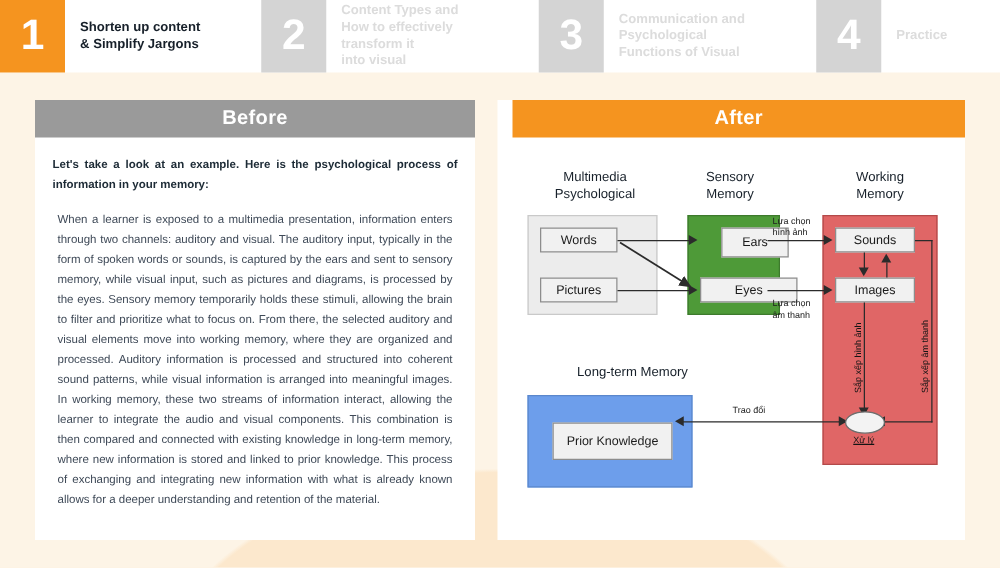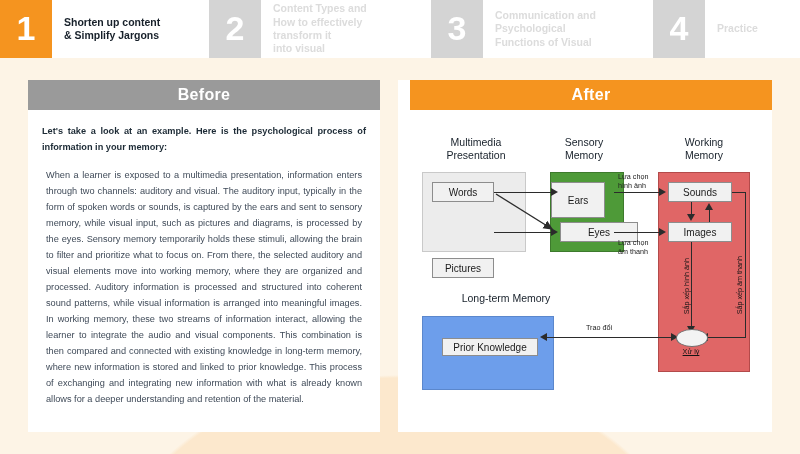--- a/index.html
+++ b/index.html
@@ -143,39 +143,39 @@
     <p class="before-para">When a learner is exposed to a multimedia presentation, information enters through two channels: auditory and visual. The auditory input, typically in the form of spoken words or sounds, is captured by the ears and sent to sensory memory, while visual input, such as pictures and diagrams, is processed by the eyes. Sensory memory temporarily holds these stimuli, allowing the brain to filter and prioritize what to focus on. From there, the selected auditory and visual elements move into working memory, where they are organized and processed. Auditory information is processed and structured into coherent sound patterns, while visual information is arranged into meaningful images. In working memory, these two streams of information interact, allowing the learner to integrate the audio and visual components. This combination is then compared and connected with existing knowledge in long-term memory, where new information is stored and linked to prior knowledge. This process of exchanging and integrating new information with what is already known allows for a deeper understanding and retention of the material.</p>
   </div>
 </div>
 
 <div class="panel panel-after">
   <div class="panel-title title-after">After</div>
 
   <div class="diagram">
 
     <div class="grp-title" style="left:10px;top:26px;width:112px;">Multimedia
-Presentation</div>
+Psychological</div>
     <div class="grp-title" style="left:128px;top:26px;width:92px;">Sensory
 Memory</div>
     <div class="grp-title" style="left:248px;top:26px;width:92px;">Working
 Memory</div>
     <div class="grp-title" style="left:26px;top:182px;width:140px;">Long-term Memory</div>
 
     <div class="region region-mm" style="left:12px;top:62px;width:104px;height:80px;"></div>
     <div class="region region-sm" style="left:140px;top:62px;width:74px;height:80px;"></div>
     <div class="region region-wm" style="left:248px;top:62px;width:92px;height:200px;"></div>
     <div class="region region-lt" style="left:12px;top:206px;width:132px;height:74px;"></div>
 
     <div class="node" style="left:22px;top:72px;width:62px;height:20px;">Words</div>
-    <div class="node" style="left:22px;top:112px;width:62px;height:20px;margin-top:36px;">Pictures</div>
-    <div class="node" style="left:141px;top:72px;width:54px;height:36px;">Ears</div>
+    <div class="node" style="left:22px;top:112px;width:62px;height:20px;">Pictures</div>
+    <div class="node" style="left:167px;top:72px;width:54px;height:24px;">Ears</div>
     <div class="node" style="left:150px;top:112px;width:78px;height:20px;">Eyes</div>
     <div class="node" style="left:258px;top:72px;width:64px;height:20px;">Sounds</div>
     <div class="node" style="left:258px;top:112px;width:64px;height:20px;">Images</div>
-    <div class="node" style="left:32px;top:228px;width:96px;height:18px;">Prior Knowledge</div>
+    <div class="node" style="left:32px;top:228px;width:96px;height:30px;">Prior Knowledge</div>
 
     <div class="conn h" style="left:84px;top:81.5px;width:58px;"></div>
     <div class="arrow r" style="left:141px;top:77.5px;"></div>
 
     <div class="conn h" style="left:84px;top:121.5px;width:58px;"></div>
     <div class="arrow r" style="left:141px;top:117.5px;"></div>
 
     <svg class="diag-svg">
       <defs>
         <marker id="ah" markerWidth="8" markerHeight="8" refX="6" refY="3.2" orient="auto">

